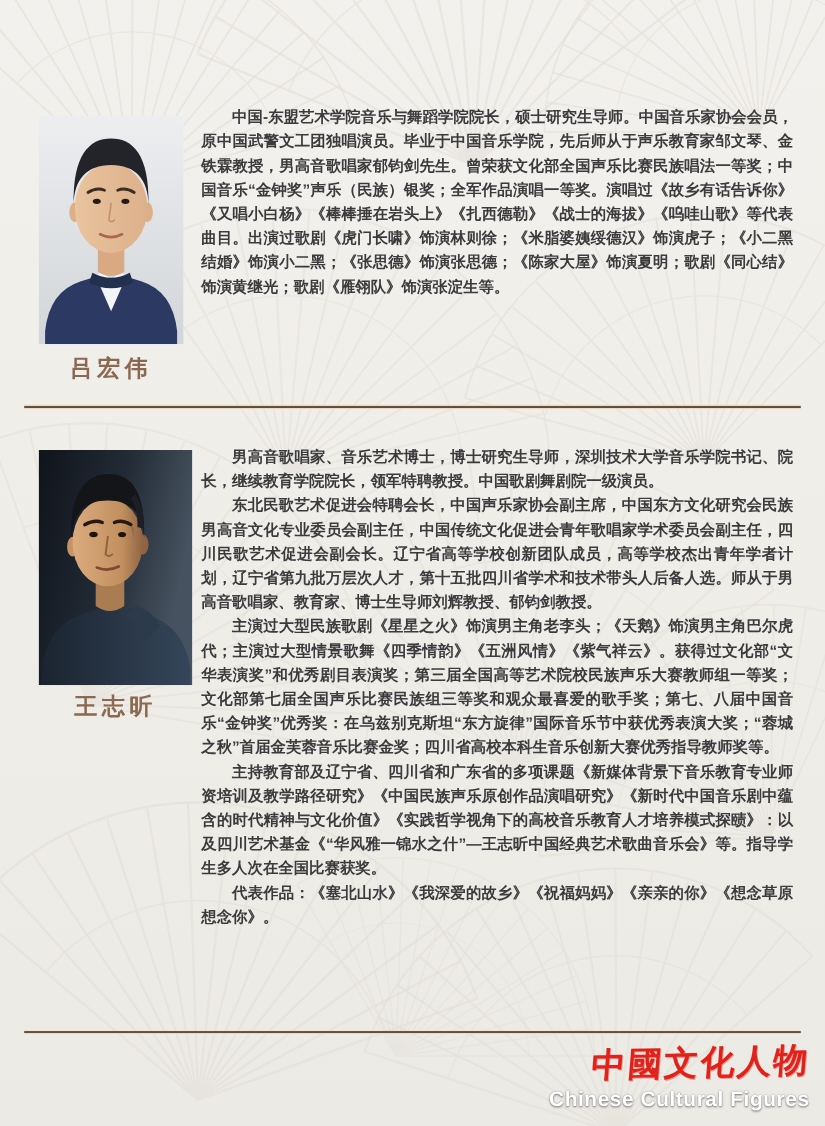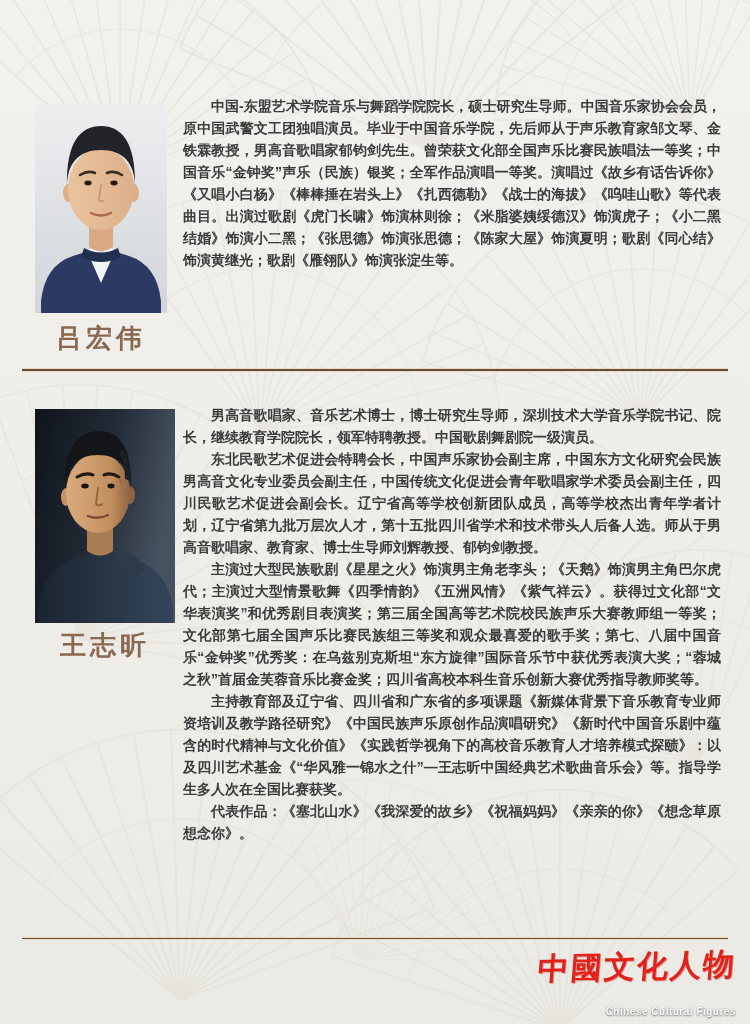--- a/index.html
+++ b/index.html
@@ -23,21 +23,21 @@
     position:absolute; overflow:hidden;
   }
   .photo svg { display:block; width:100%; height:100%; }
   .photo-1 { left:35px; top:105px; width:132px; height:208px; }
   .photo-2 { left:35px; top:409px; width:140px; height:214px; }
 
   .profile-name {
     position:absolute;
     color:#8a6950;
     font-weight:bold;
-    font-size:26px;
+    font-size:21px;
     letter-spacing:4px;
     text-align:center;
     white-space:nowrap;
   }
   .name-1 { left:35px; top:321px; width:132px; }
   .name-2 { left:35px; top:628px; width:140px; }
 
   .bio {
     position:absolute; left:183px; width:538px;
     color:#3b3b3d;
@@ -64,23 +64,23 @@
     color:#e32119;
     font-size:31px;
     font-weight:900;
     letter-spacing:2px;
     transform:skewX(-6deg) rotate(-1.5deg);
     text-shadow:1px 1px 0 rgba(180,30,20,0.35);
     white-space:nowrap;
   }
   .logo-en {
     display:block;
-    margin-top:18px;
+    margin-top:1px;
     color:#ffffff;
-    font-size:10px;
+    font-size:19px;
     font-weight:bold;
     letter-spacing:0.5px;
     text-shadow:0 1px 2px rgba(110,110,110,0.95), 0 0 1px rgba(130,130,130,0.8);
     white-space:nowrap;
   }
 </style>
 </head>
 <body>
 
 <div class="page">

